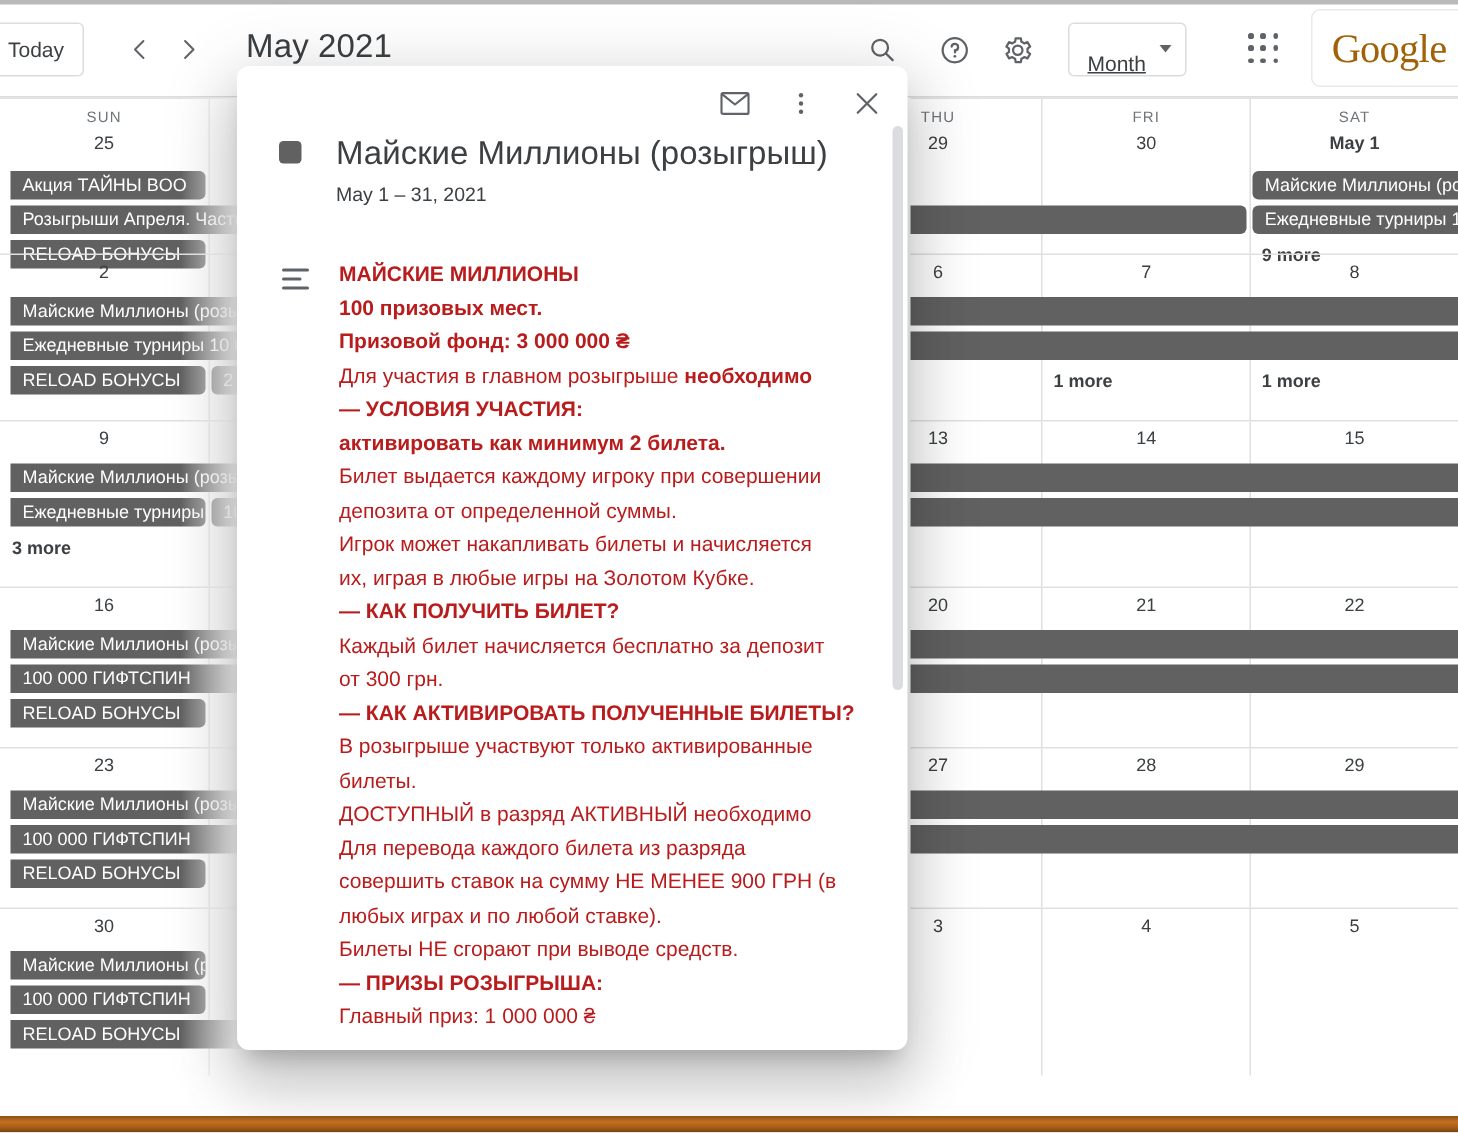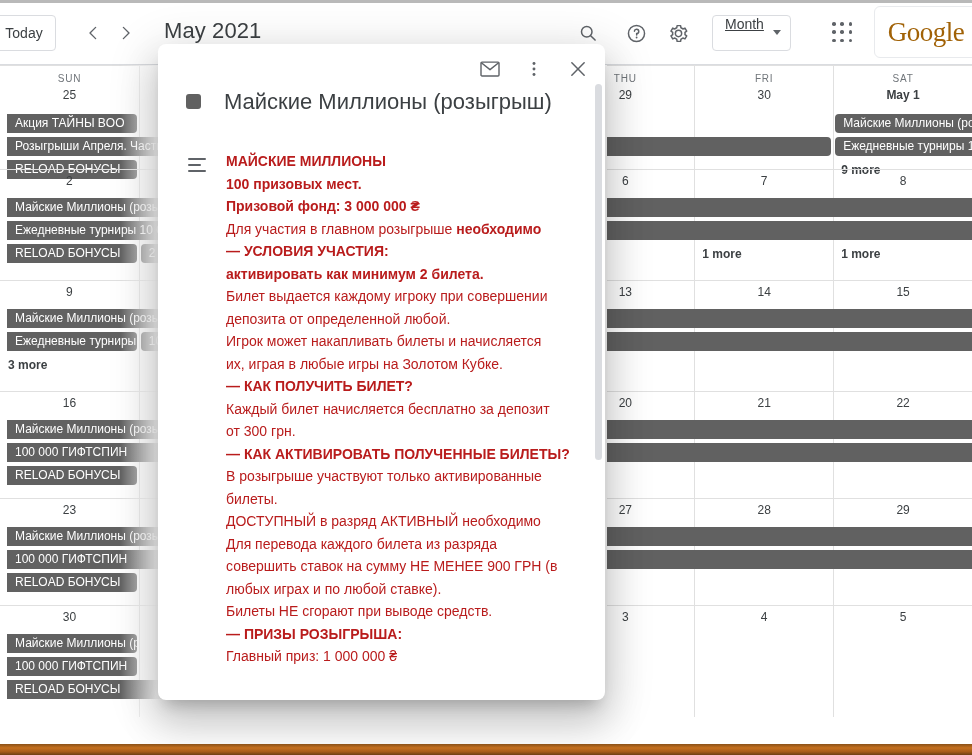--- a/index.html
+++ b/index.html
@@ -37,21 +37,21 @@
   }
   .icon-btn{
     position:absolute;top:18px;width:30px;height:30px;
     display:flex;align-items:center;justify-content:center;color:#5f6368;
   }
   .icon-search{left:573px;}
   .icon-settings{left:663px;}
   .view-select{
     position:absolute;left:712px;top:15px;width:79px;height:36px;
     border:1px solid #dadce0;border-radius:4px;background:#fff;
-    display:flex;align-items:flex-start;box-sizing:border-box;
+    display:flex;align-items:flex-end;box-sizing:border-box;
     font-size:14px;color:#3c4043;padding-left:12px;text-decoration:underline;
   }
   .view-select .caret{
     position:absolute;right:9px;top:14px;
     width:0;height:0;border-left:4px solid transparent;border-right:4px solid transparent;
     border-top:5px solid #5f6368;
   }
   .apps-grid{
     position:absolute;left:830px;top:20px;width:26px;height:26px;
     display:grid;grid-template-columns:repeat(3,1fr);grid-template-rows:repeat(3,1fr);
@@ -426,37 +426,38 @@
         <svg width="20" height="20" viewBox="0 0 24 24">
           <path d="M4.6 4.6 L19.4 19.4 M19.4 4.6 L4.6 19.4" stroke="#5f6368" stroke-width="1.8" stroke-linecap="round"></path>
         </svg>
       </div>
     </div>
 
     <div class="dlg-body">
       <div class="dlg-title-row">
         <span class="sq"></span>
         <div class="dlg-title">Майские Миллионы (розыгрыш)</div>
+        <div class="dlg-date">May 1 – 31, 2021</div>
       </div>
 
       <div class="desc-wrap">
         <span class="desc-icon">
           <i></i>
             <i></i>
             <i></i>
         </span>
         <div class="desc" id="desc">
             <span class="line"><span class="b">МАЙСКИЕ МИЛЛИОНЫ</span></span>
             <span class="line"><span class="b">100 призовых мест.</span></span>
             <span class="line"><span class="b">Призовой фонд: 3 000 000 ₴</span></span>
             <span class="line">Для участия в главном розыгрыше <span class="b">необходимо</span></span>
             <span class="line"><span class="b">— УСЛОВИЯ УЧАСТИЯ:</span></span>
             <span class="line"><span class="b">активировать как минимум 2 билета.</span></span>
             <span class="line">Билет выдается каждому игроку при совершении</span>
-            <span class="line">депозита от определенной любой.</span>
+            <span class="line">депозита от определенной суммы.</span>
             <span class="line">Игрок может накапливать билеты и начисляется</span>
             <span class="line">их, играя в любые игры на Золотом Кубке.</span>
             <span class="line"><span class="b">— КАК ПОЛУЧИТЬ БИЛЕТ?</span></span>
             <span class="line">Каждый билет начисляется бесплатно за депозит</span>
             <span class="line">от 300 грн.</span>
             <span class="line"><span class="b">— КАК АКТИВИРОВАТЬ ПОЛУЧЕННЫЕ БИЛЕТЫ?</span></span>
             <span class="line">В розыгрыше участвуют только активированные</span>
             <span class="line">билеты.</span>
             <span class="line">ДОСТУПНЫЙ в разряд АКТИВНЫЙ необходимо</span>
             <span class="line">Для перевода каждого билета из разряда</span>

